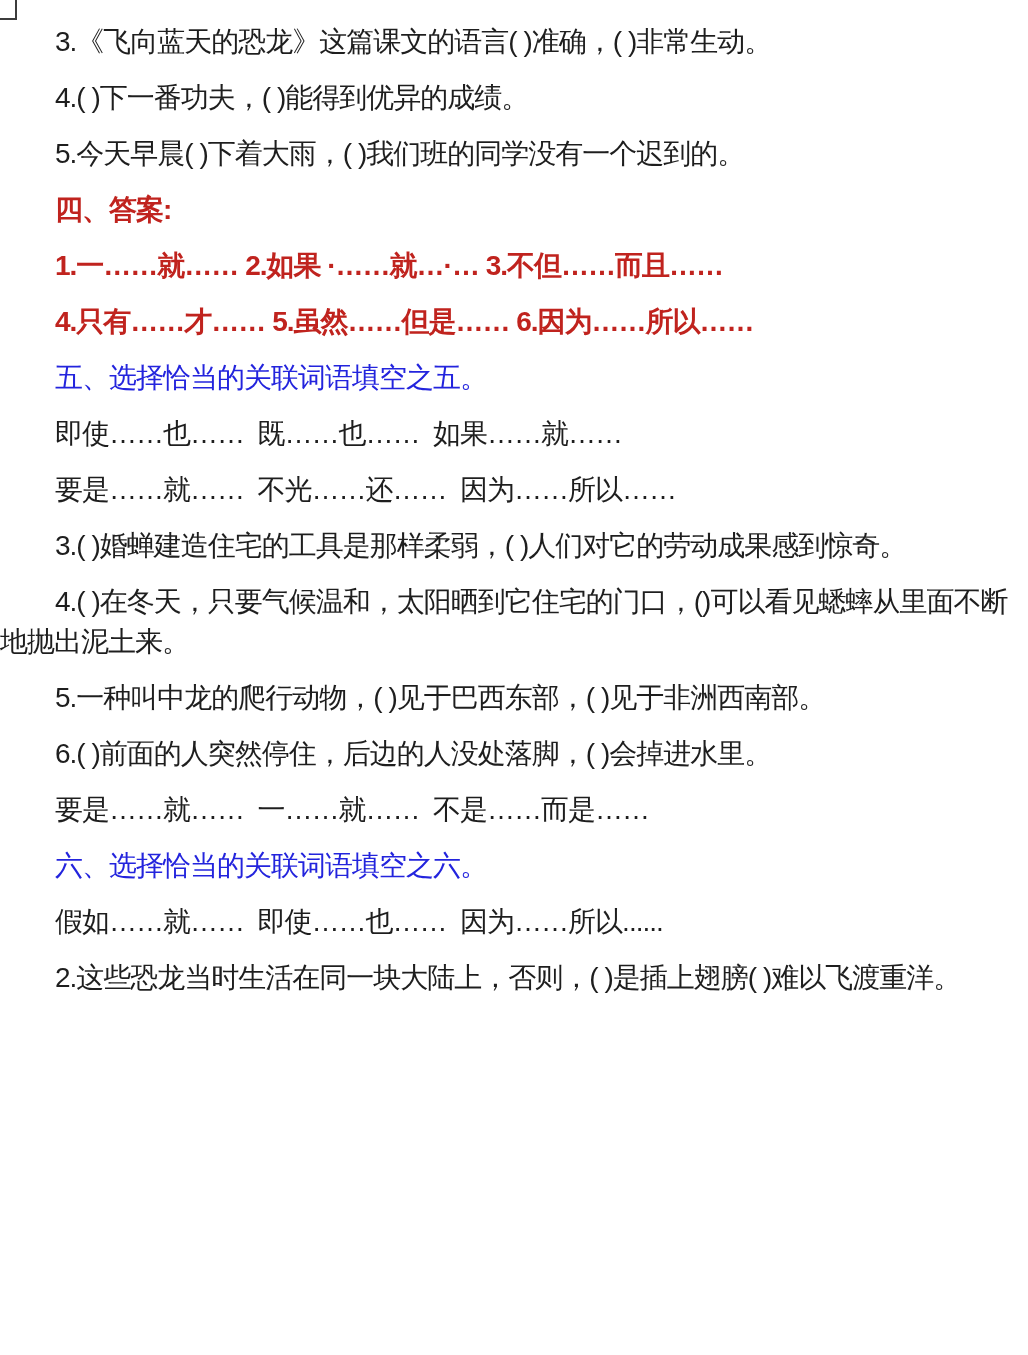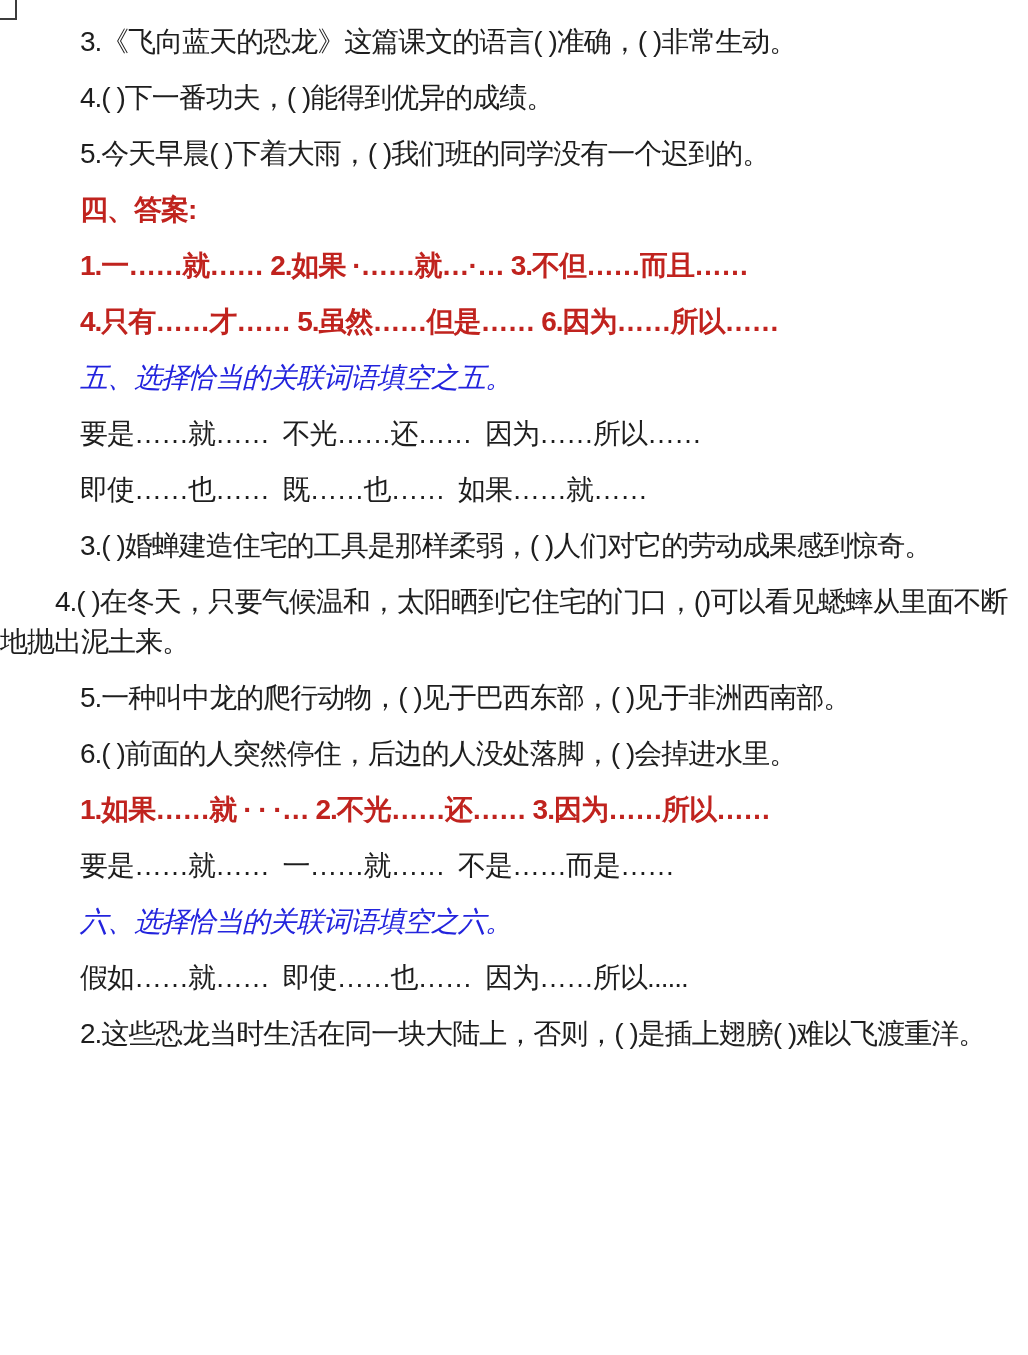--- a/index.html
+++ b/index.html
@@ -21,62 +21,61 @@
     position: absolute;
     box-sizing: border-box;
     left: -20px;
     top: -22px;
     width: 37px;
     height: 42px;
     border: 2px solid var(--corner, #3c3c3c);
     background: var(--page-bg, #ffffff);
   }
   .line {
-    padding-left: 80px;
+    padding-left: 55px;
     font-size: 28px;
     letter-spacing: -1px;
     line-height: 40px;
     margin: 0 0 16px 0;
     color: var(--body, #1e1e1e);
     white-space: pre;
   }
   .line.wrap {
     white-space: normal;
     padding-left: 0;
     padding-right: 6px;
     text-indent: 55px;
     overflow-wrap: anywhere;
     line-break: anywhere;
   }
   .line[data-color="answer"]  { color: var(--answer, #c0231e); font-weight: bold; }
-  .line[data-color="section"] { color: var(--section, #2324dd); font-style: italic; }
+  .line[data-color="section"] { color: var(--section, #2324dd); }
 </style>
 </head>
 <body>
 
 <div class="page">
   <div class="corner"></div>
 
   <div class="line" data-color="body">3.《飞向蓝天的恐龙》这篇课文的语言( )准确，( )非常生动。</div>
   <div class="line" data-color="body">4.( )下一番功夫，( )能得到优异的成绩。</div>
   <div class="line" data-color="body">5.今天早晨( )下着大雨，( )我们班的同学没有一个迟到的。</div>
 
   <div class="line" data-color="answer">四、答案:</div>
   <div class="line" data-color="answer">1.一……就…… 2.如果 ·……就…·… 3.不但……而且……</div>
   <div class="line" data-color="answer">4.只有……才…… 5.虽然……但是…… 6.因为……所以……</div>
 
   <div class="line" data-color="section">五、选择恰当的关联词语填空之五。</div>
+  <div class="line" data-color="body">即使……也……  既……也……  如果……就……</div>
   <div class="line" data-color="body">要是……就……  不光……还……  因为……所以……</div>
-  <div class="line" data-color="body">即使……也……  既……也……  如果……就……</div>
 
   <div class="line" data-color="body">3.( )婚蝉建造住宅的工具是那样柔弱，( )人们对它的劳动成果感到惊奇。</div>
   <div class="line wrap" data-color="body">4.( )在冬天，只要气候温和，太阳晒到它住宅的门口，()可以看见蟋蟀从里面不断地抛出泥土来。</div>
   <div class="line" data-color="body">5.一种叫中龙的爬行动物，( )见于巴西东部，( )见于非洲西南部。</div>
   <div class="line" data-color="body">6.( )前面的人突然停住，后边的人没处落脚，( )会掉进水里。</div>
 
-  <div class="line" data-color="answer">1.如果……就 · · ·… 2.不光……还…… 3.因为……所以……</div>
 
   <div class="line" data-color="body">要是……就……  一……就……  不是……而是……</div>
   <div class="line" data-color="section">六、选择恰当的关联词语填空之六。</div>
   <div class="line" data-color="body">假如……就……  即使……也……  因为……所以......</div>
 
   <div class="line" data-color="body">2.这些恐龙当时生活在同一块大陆上，否则，( )是插上翅膀( )难以飞渡重洋。</div>
 </div>
 
 </body></html>

